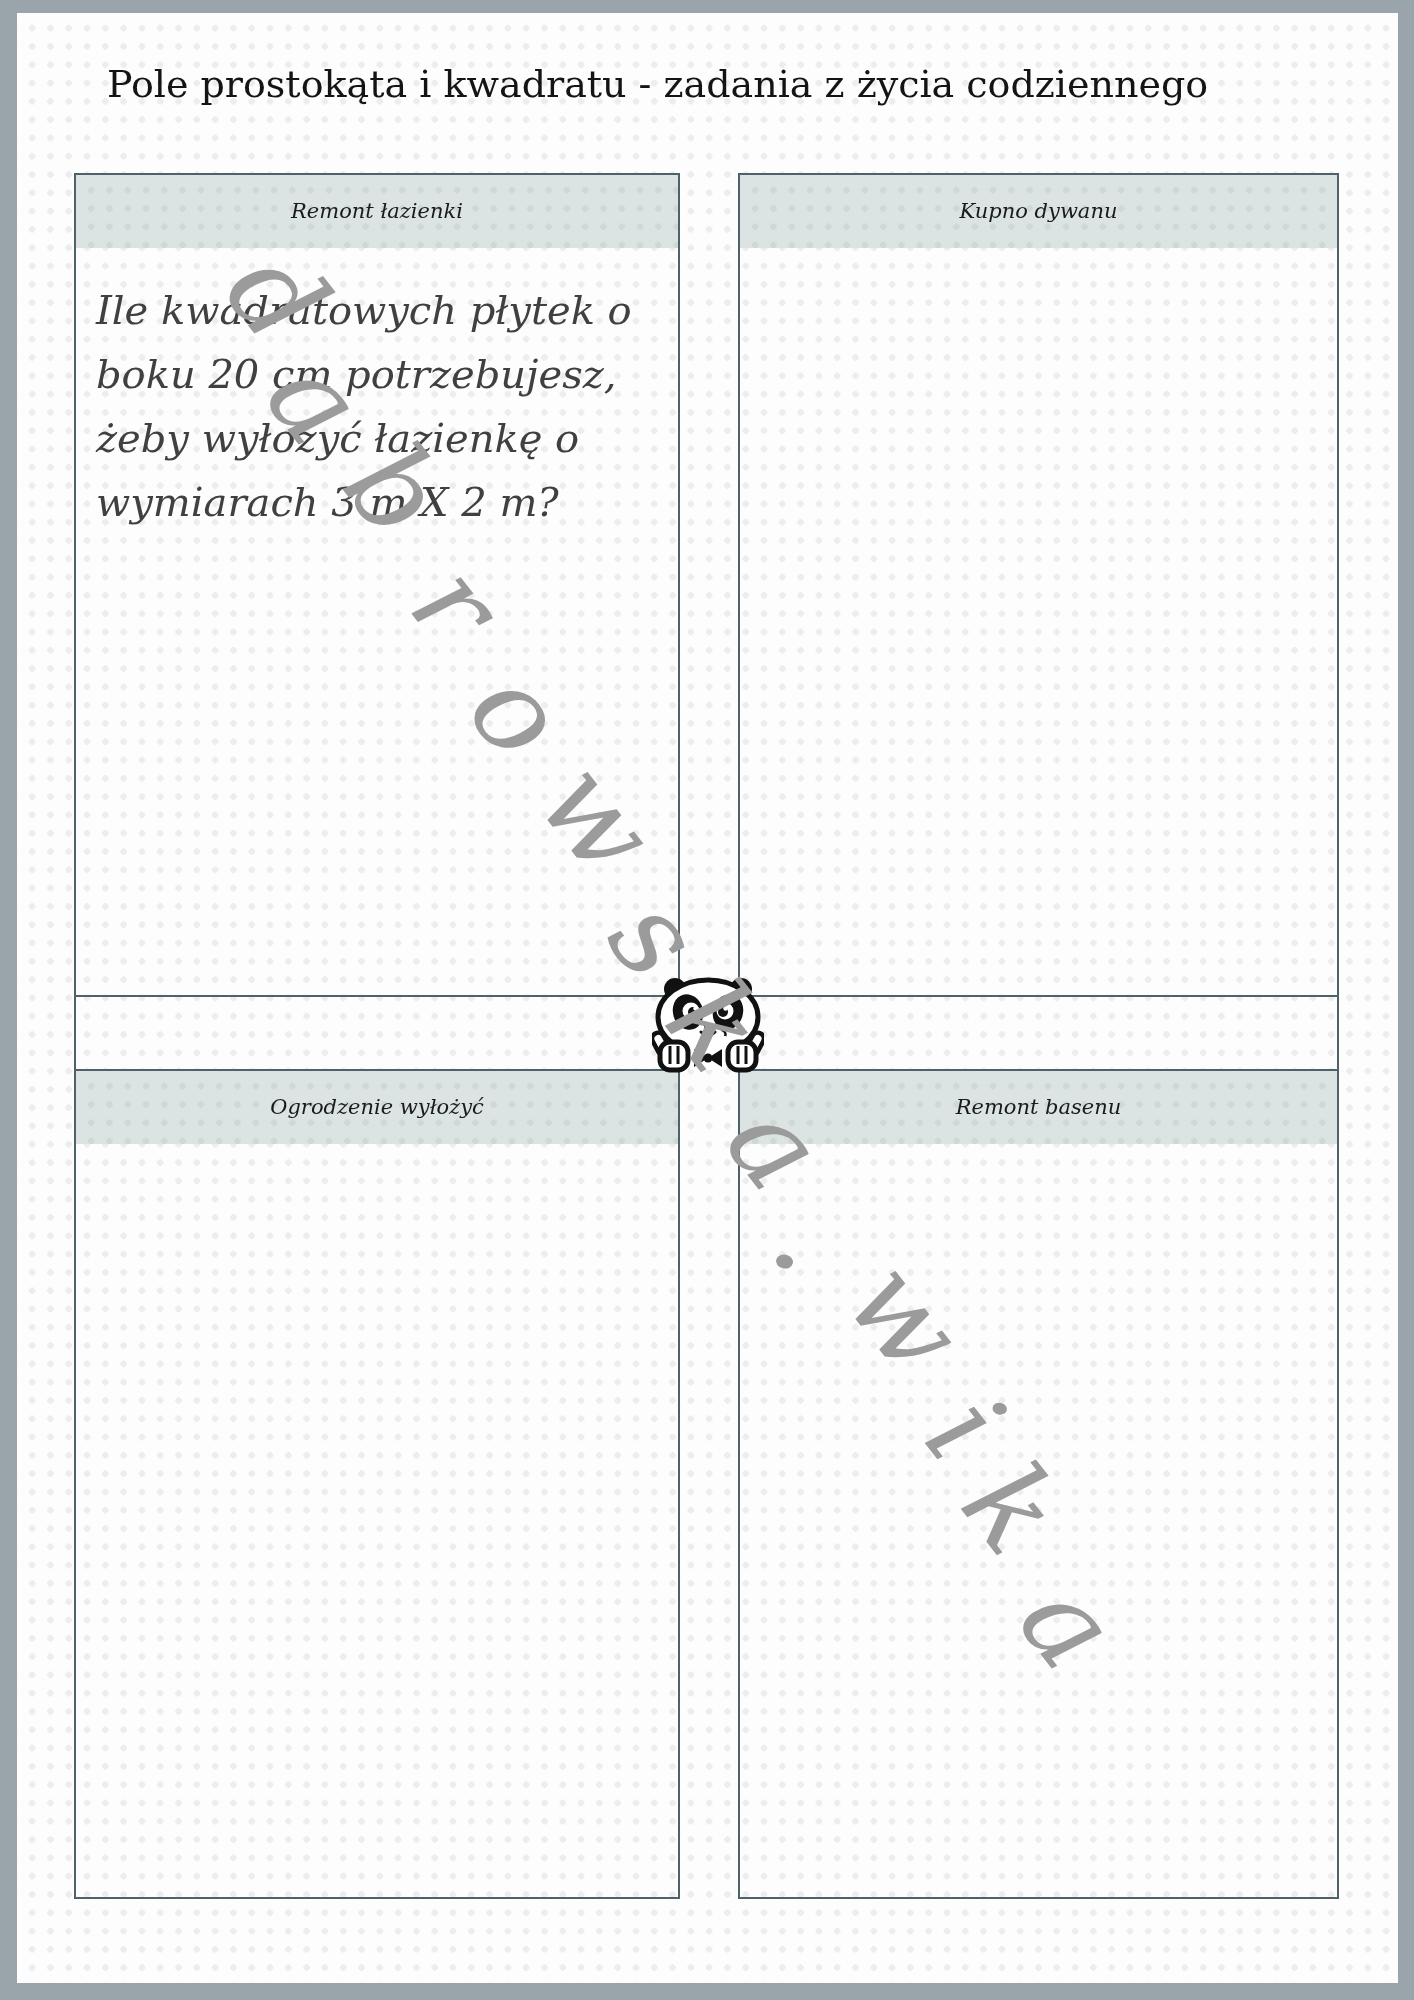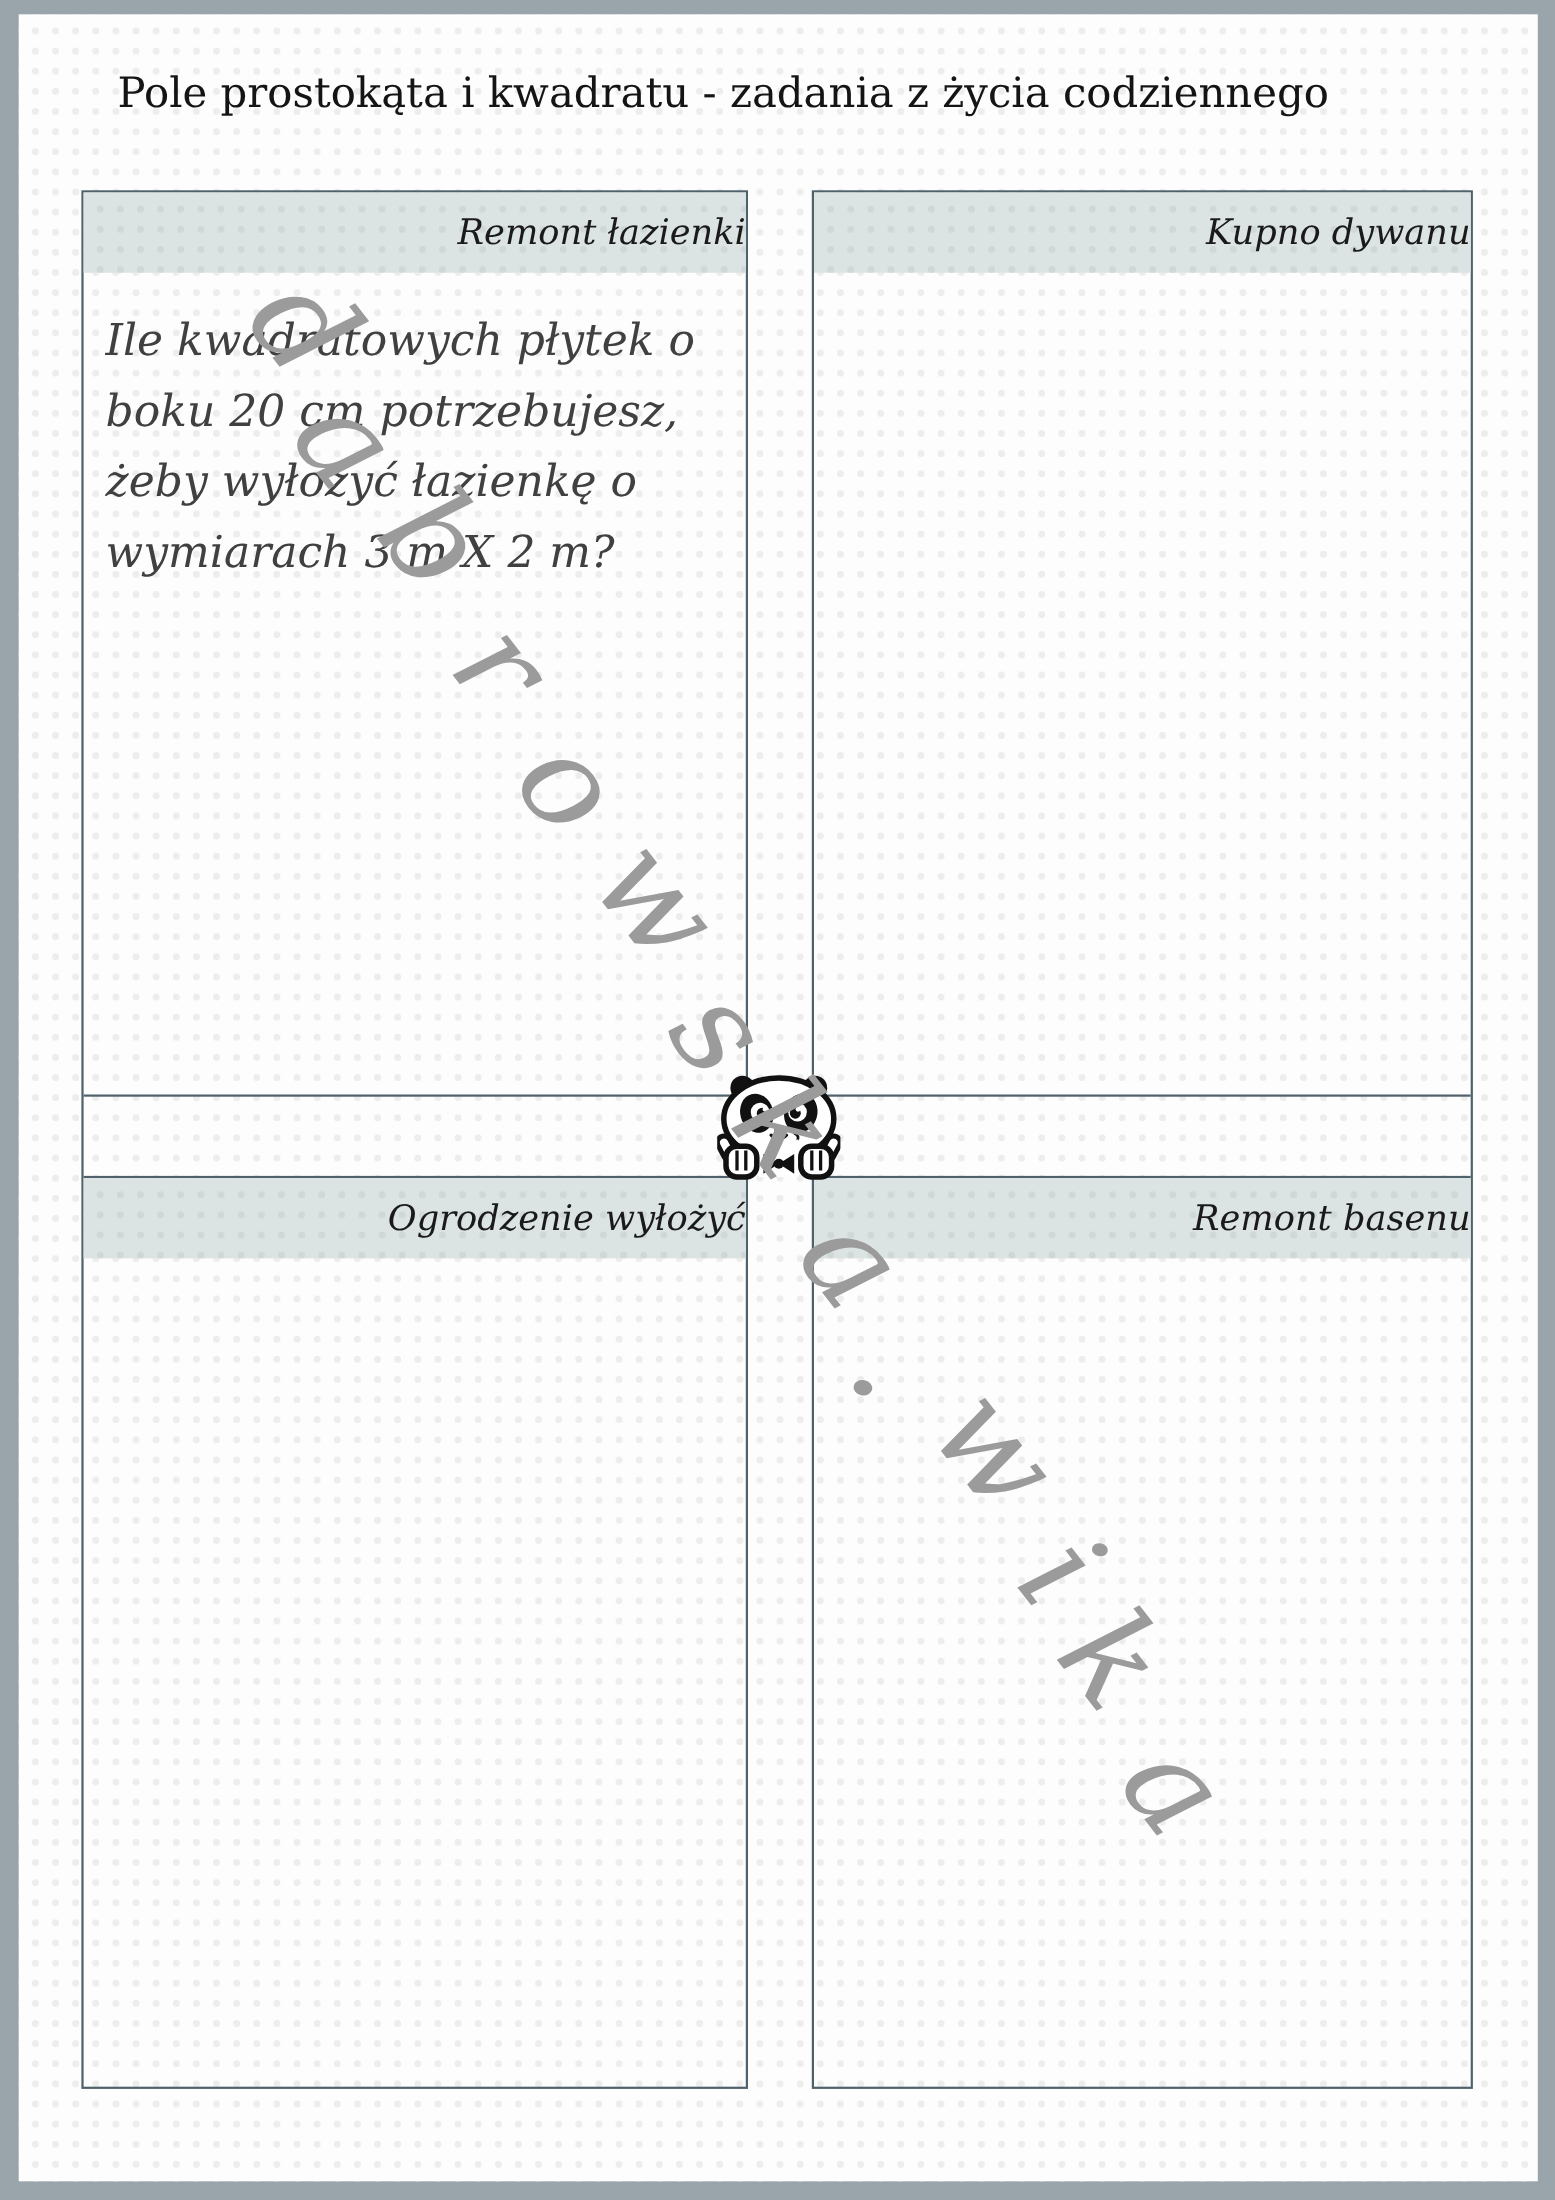--- a/index.html
+++ b/index.html
@@ -29,22 +29,22 @@
     box-sizing:border-box;
     z-index:2;
   }
   .col-left{left:74px;width:606px;}
   .col-right{left:738px;width:601px;}
   .section{box-sizing:border-box;}
   .sec-top{height:822px;border-bottom:2px solid #4f616a;}
   .gap-band{height:74px;border-bottom:2px solid #4f616a;box-sizing:border-box;}
   .card-header{
     height:73px;line-height:72px;
-    text-align:right;
-    font-style:italic;font-size:32px;color:#1a1a1a;
+    text-align:center;
+    font-style:italic;font-size:21px;color:#1a1a1a;
     background-color:#dce3e3;
     background-image:radial-gradient(circle,#d0d7d7 3px,rgba(0,0,0,0) 3.4px);
     background-size:18.3px 18.3px;background-position:6px 6px;
     position:relative;z-index:25;
   }
   .card-body{
     padding:30px 14px 0 20px;
     font-style:italic;font-size:40px;line-height:64px;color:#404040;
     white-space:pre-line;
     position:relative;z-index:25;

